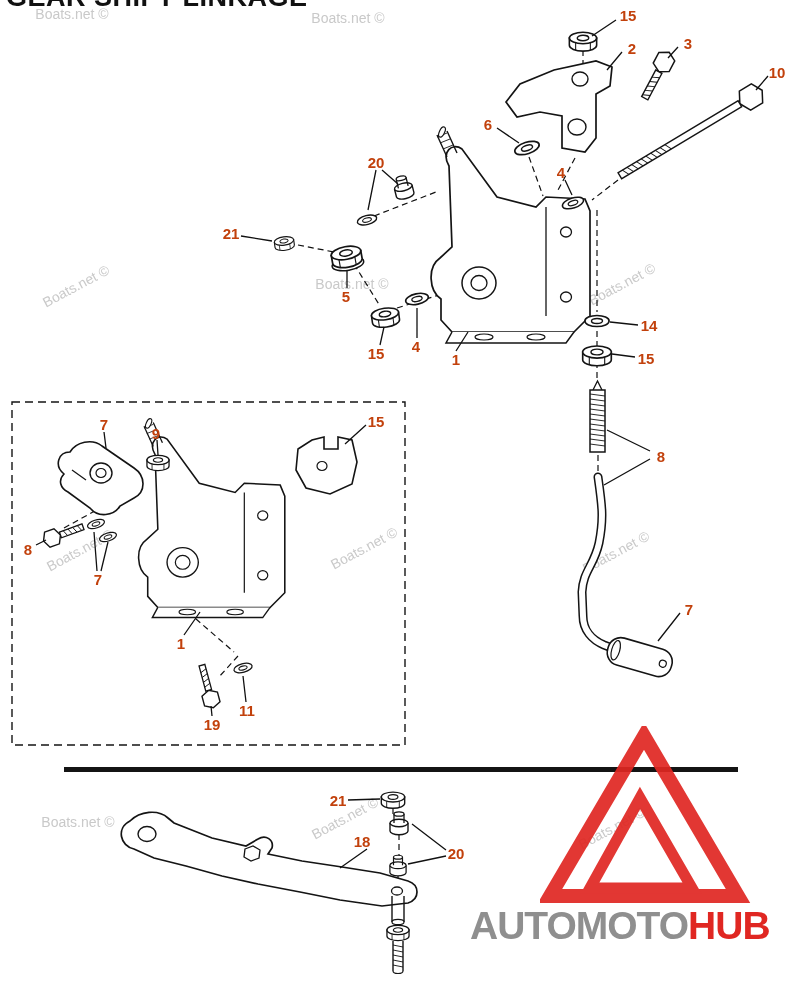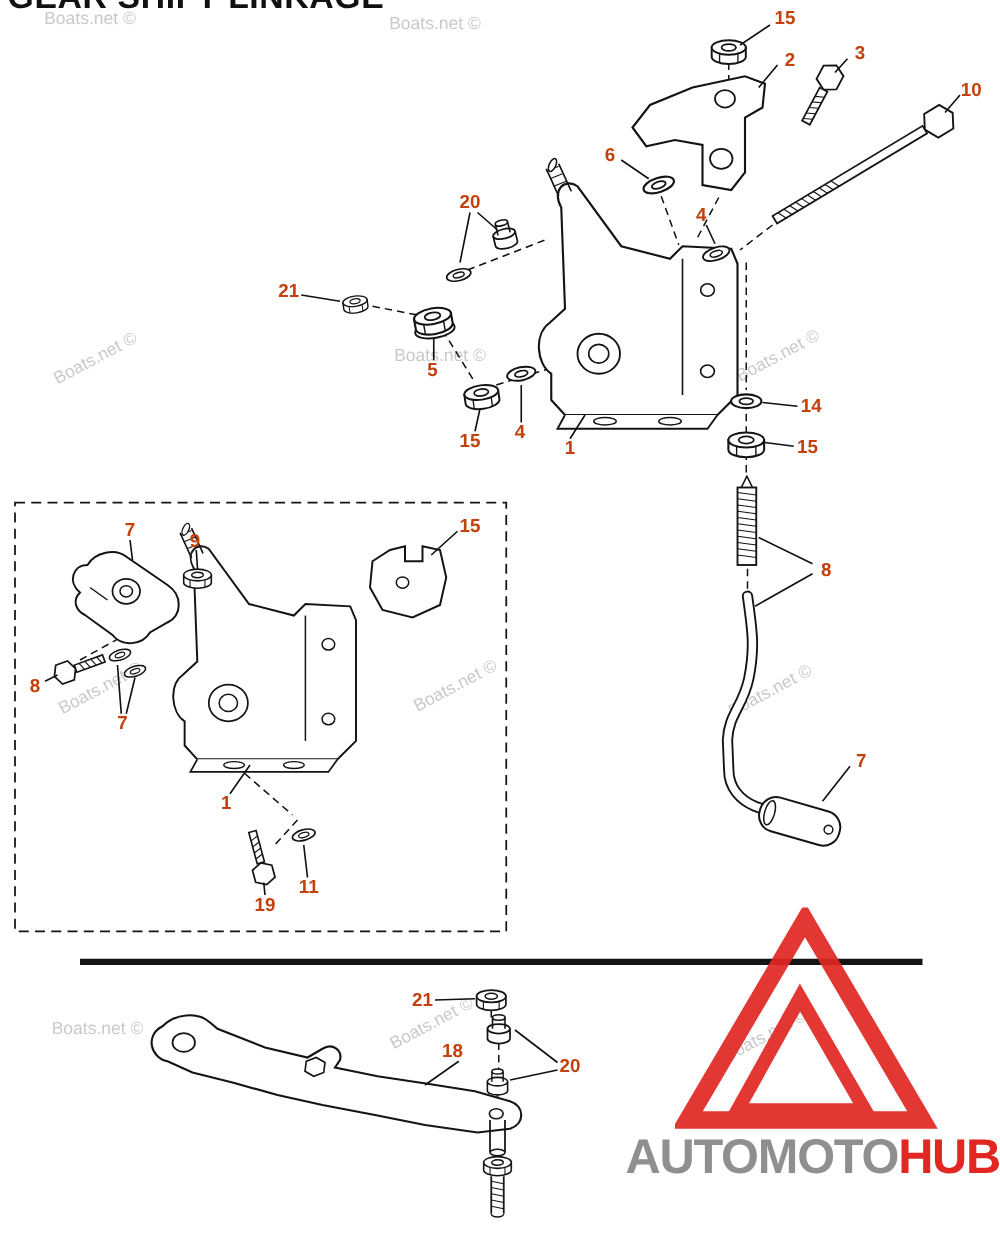--- a/index.html
+++ b/index.html
@@ -6,21 +6,21 @@
   .canvas{position:relative;width:800px;height:992px;background:#ffffff;overflow:hidden;
           font-family:"Liberation Sans",sans-serif}
   .art{position:absolute;left:0;top:0;z-index:2}
   .title{position:absolute;left:6px;top:-18px;margin:0;font:bold 27px "Liberation Sans",sans-serif;
          color:#111;z-index:4;letter-spacing:.5px;white-space:nowrap}
   .wm{position:absolute;transform:translate(-50%,-50%);font:14px "Liberation Sans",sans-serif;
       color:#c9c9c9;z-index:1;white-space:nowrap}
   .wm.rot{transform:translate(-50%,-50%) rotate(-28deg)}
   .co{position:absolute;transform:translate(-50%,-50%);font:bold 15px "Liberation Sans",sans-serif;
       color:#c2410c;z-index:4}
-  .logo{position:absolute;left:470px;top:726px;width:330px;z-index:5;text-align:right}
+  .logo{position:absolute;left:470px;top:726px;width:330px;z-index:5;text-align:left}
   .logo svg{display:block;margin:0 auto 0 70px;opacity:.92}
   .logo-text{font:bold 39px "Liberation Sans",sans-serif;color:#8f8f8f;letter-spacing:-1px;
              margin-top:0;white-space:nowrap}
   .logo-text .red{color:#e02722}
   .ld{stroke:#111;stroke-width:1.3;fill:none}
   .dsh{stroke:#111;stroke-width:1.2;stroke-dasharray:6 4;fill:none}
   .dshbox{stroke:#141414;stroke-width:1.4;stroke-dasharray:8 5;fill:none}
 </style>
 </head>
 <body>

